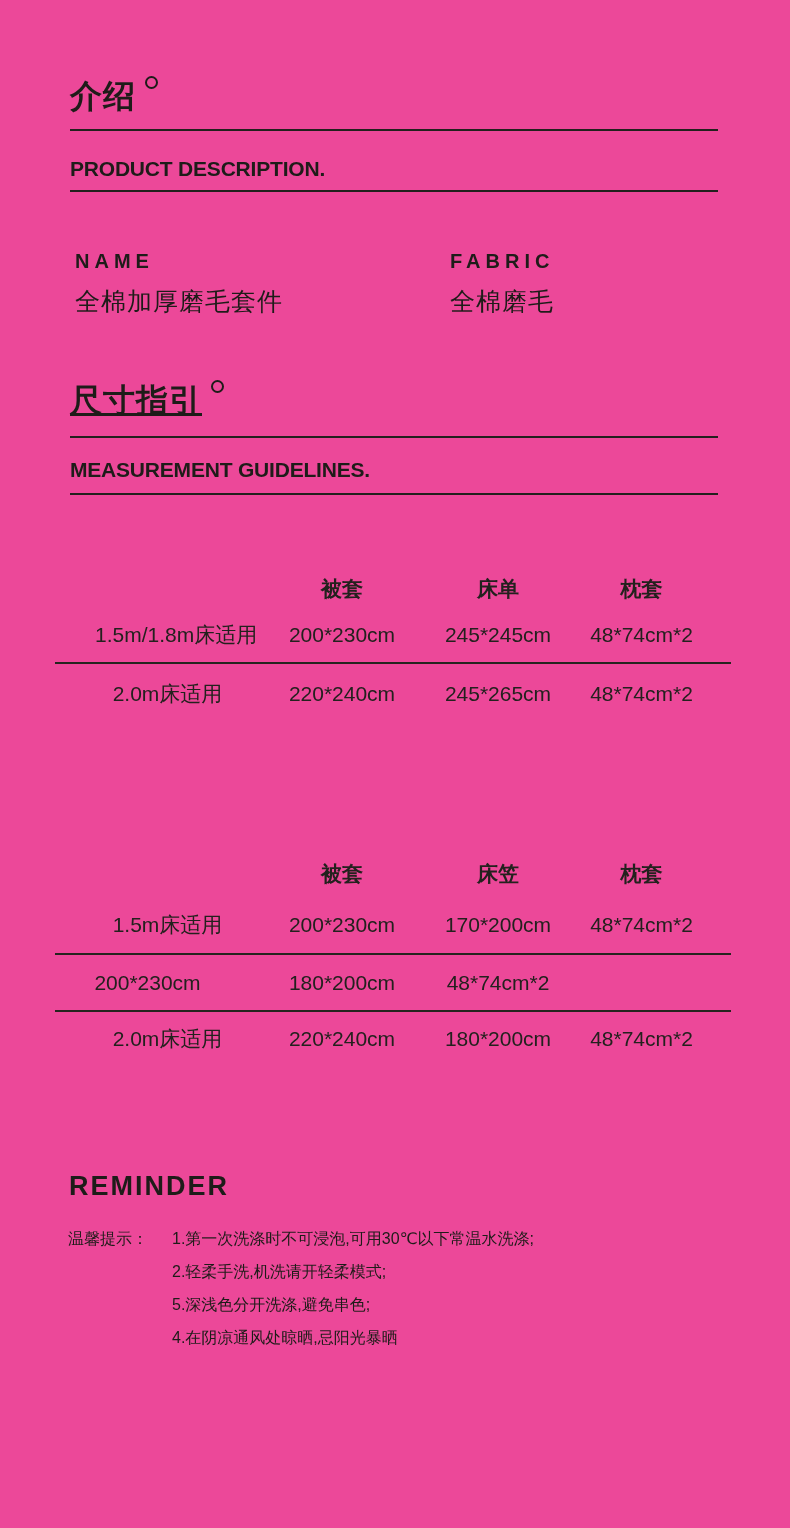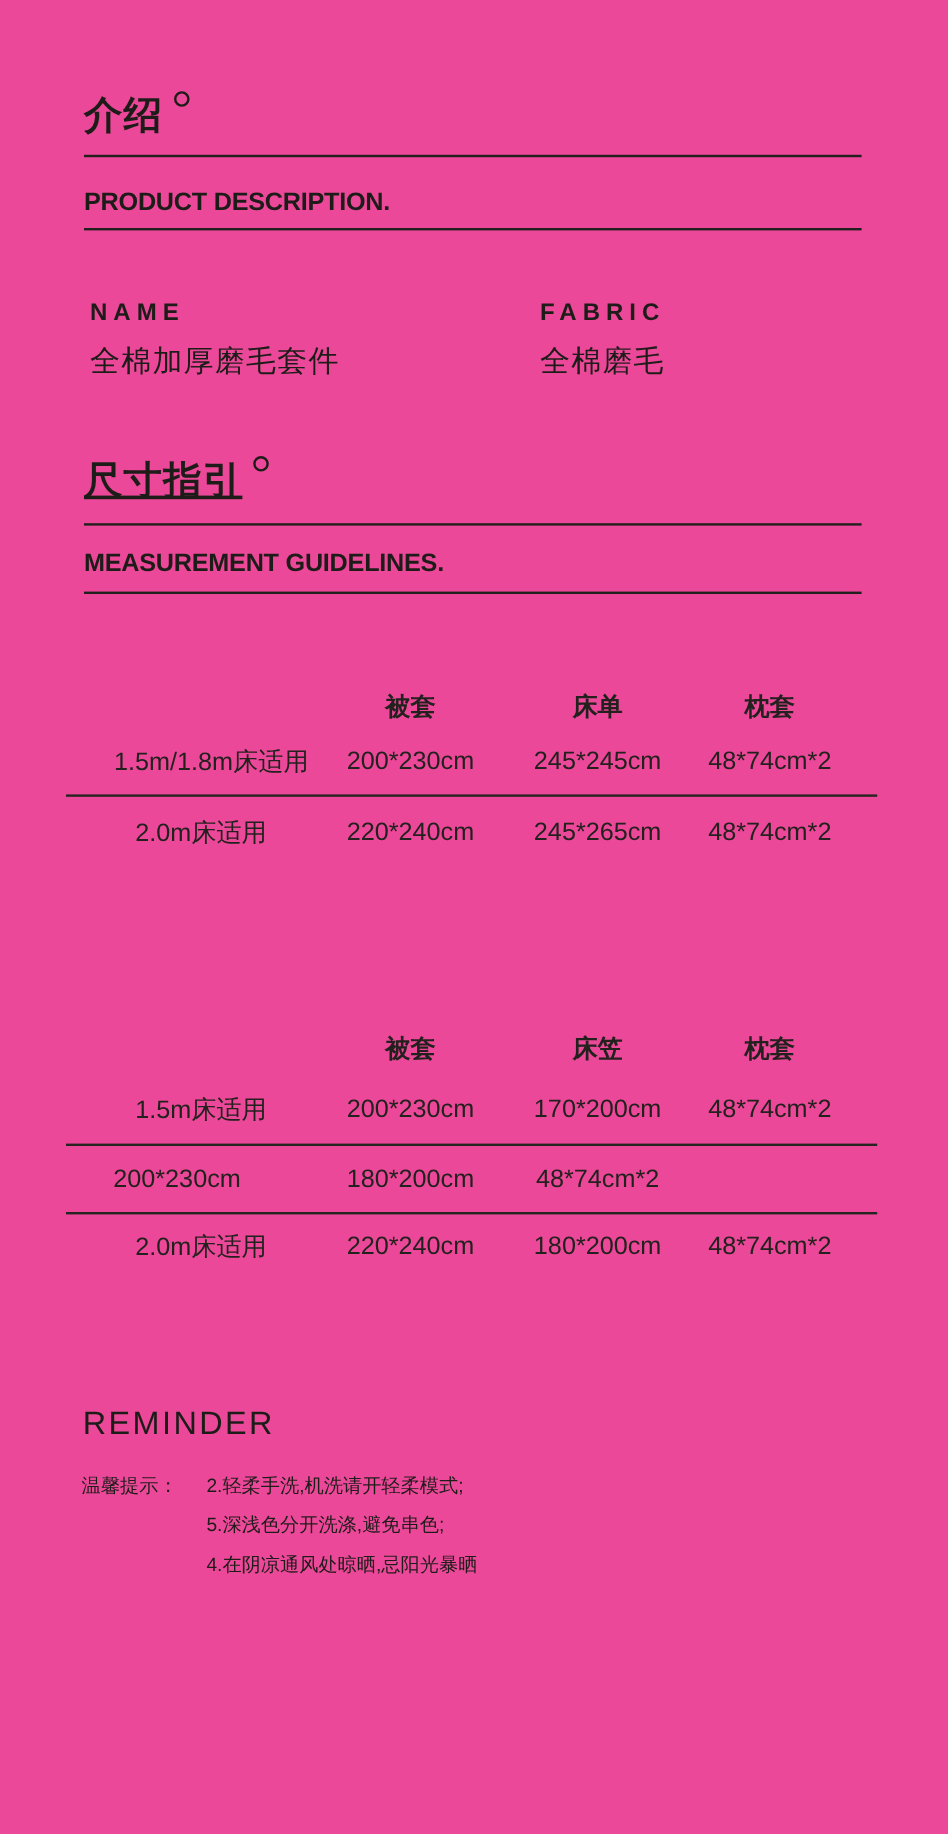--- a/index.html
+++ b/index.html
@@ -49,21 +49,21 @@
   .t-head{height:38px;font-weight:600;}
   .t1-r1{height:54px;}
   .t1-r2{height:60px;}
   .t2-head{height:44px;font-weight:600;}
   .t2-r1{height:57px;}
   .t2-r2{height:55px;}
   .t2-r3{height:54px;}
   .t-sep{height:2px;background:#26241F;width:676px;}
   
   .reminder-title{
-    font-size:27px;line-height:32px;font-weight:400;letter-spacing:2px;white-space:nowrap;
+    font-size:27px;line-height:32px;font-weight:700;letter-spacing:2px;white-space:nowrap;
   }
   .reminder-body{
     display:flex;align-items:flex-start;
     font-size:16px;line-height:33px;color:#1E1C19;
   }
   .reminder-label{flex:0 0 auto;width:104px;white-space:nowrap;font-weight:500;}
   .reminder-list{flex:0 0 auto;font-weight:500;}
   .reminder-list div{white-space:nowrap;}
 </style>
 </head>
@@ -141,19 +141,20 @@
       <div class="cell">220*240cm</div>
       <div class="cell">180*200cm</div>
       <div class="cell">48*74cm*2</div>
     </div>
   </div>
 
   <div class="abs reminder-title" style="left:69px;top:1170px;">REMINDER</div>
   <div class="abs reminder-body" style="left:68px;top:1222px;">
     <div class="reminder-label">温馨提示：</div>
     <div class="reminder-list">
+      <div>1.第一次洗涤时不可浸泡,可用30℃以下常温水洗涤;</div>
       <div>2.轻柔手洗,机洗请开轻柔模式;</div>
       <div>5.深浅色分开洗涤,避免串色;</div>
       <div>4.在阴凉通风处晾晒,忌阳光暴晒</div>
     </div>
   </div>
 
 </div>
 
 </body></html>

